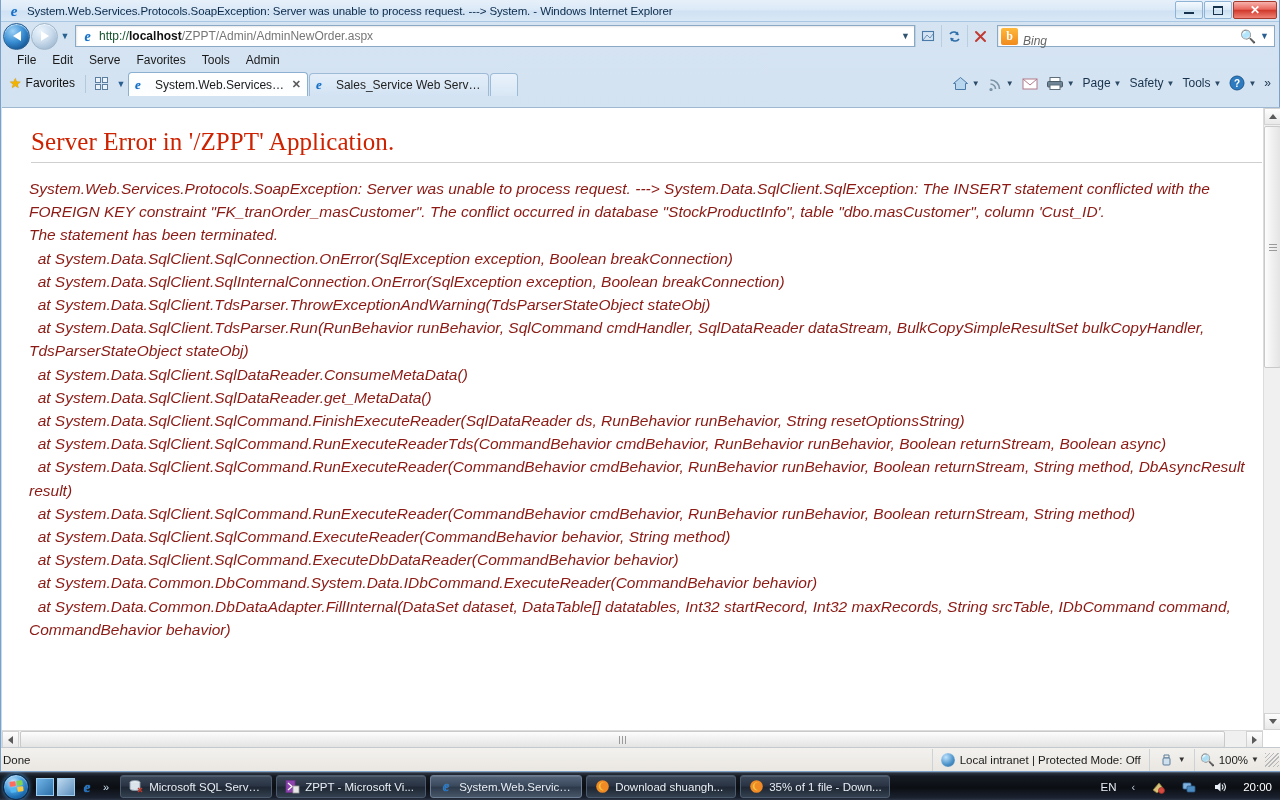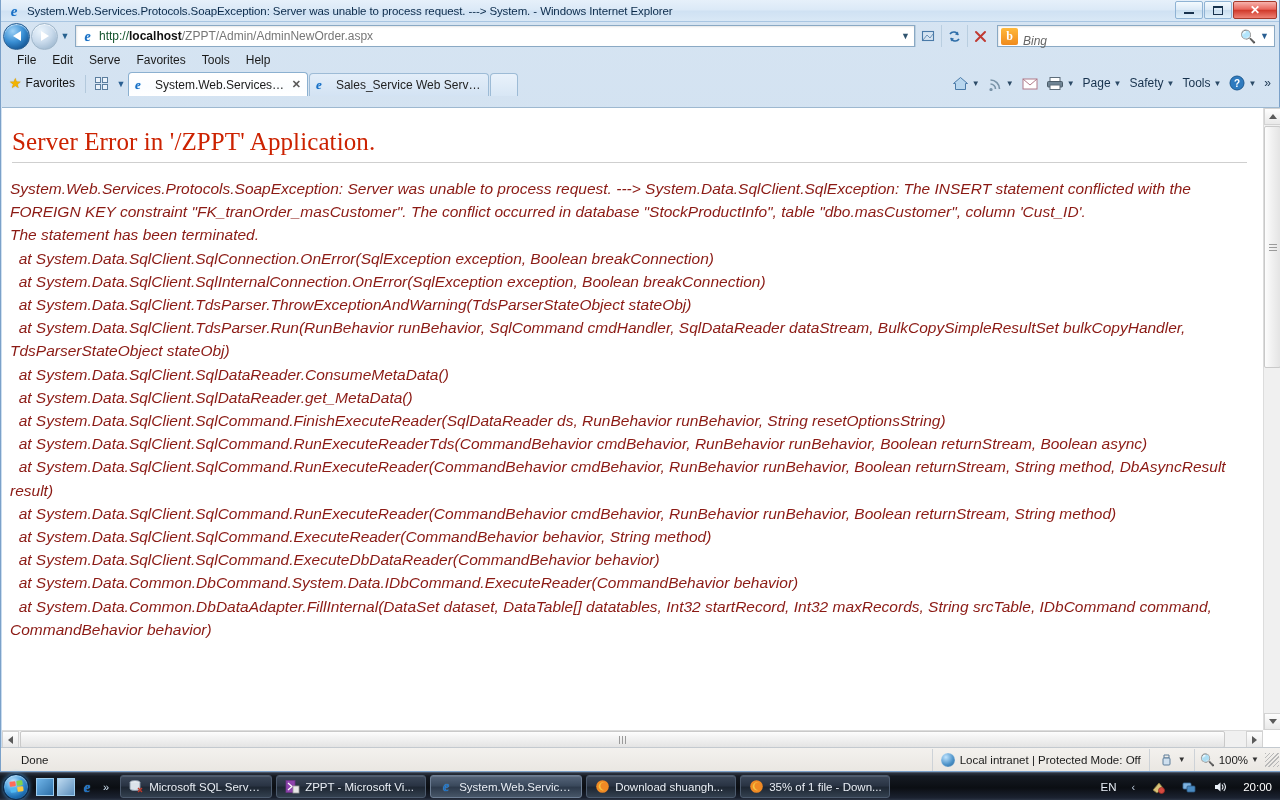--- a/index.html
+++ b/index.html
@@ -191,21 +191,21 @@
     position: absolute; left: 1px; top: 107px;
     width: 1278px; height: 640px;
     background: #fff;
     border-top: 1px solid #9db8d0;
   }
   .page {
     position: absolute; left: 0; top: 0;
     width: 1260px; height: 622px;
     overflow: hidden;
     background: #fff;
-    padding: 12px 10px 0 8px;
+    padding: 12px 10px 0 27px;
   }
   .err-title {
     font-family: "Liberation Serif", serif;
     font-size: 25px; color: #cc2200; font-weight: normal;
     letter-spacing: .1px;
     margin: 8px 0 6px 2px;
   }
   .err-rule {
     border: none; border-top: 1px solid #cfcfcf;
     margin: 4px 2px 14px 2px; width: 1235px;
@@ -260,21 +260,21 @@
 
   
   .statusbar {
     position: absolute; left: 0; bottom: 0;
     width: 1280px; height: 24px;
     background: linear-gradient(to bottom,#f3f1ee 0%, #eae7e2 100%);
     border-top: 1px solid #c3c9cf;
     display: flex; align-items: center;
     font-size: 11.5px; color: #1a1a1a;
   }
-  .st-done { padding-left: 20px; flex: 0 0 auto; }
+  .st-done { padding-left: 2px; flex: 0 0 auto; }
   .st-spacer { flex: 1 1 auto; }
   .st-zone { display:flex; align-items:center; gap:5px; padding: 0 8px; border-left: 1px solid #cdd2d7; height: 22px;}
   .globe {
     width: 14px; height: 14px; border-radius: 50%;
     background: radial-gradient(circle at 35% 30%, #bfe4ff 0%, #4d93c9 55%, #1f5f94 100%);
     box-shadow: inset 0 0 1px #fff;
   }
   .st-prot { display:flex;align-items:center;gap:4px;padding:0 8px;border-left:1px solid #cdd2d7;height:22px;}
   .st-zoom { display:flex;align-items:center;gap:3px;padding:0 6px;border-left:1px solid #cdd2d7;height:22px;}
   .mag2 { color:#2a6fb0; font-size:12px;}
@@ -403,21 +403,21 @@
       <div class="search-caret">▼</div>
     </div>
   </div>
 
   <div class="menubar">
     <div class="menu-item">File</div>
     <div class="menu-item">Edit</div>
     <div class="menu-item">Serve</div>
     <div class="menu-item">Favorites</div>
     <div class="menu-item">Tools</div>
-    <div class="menu-item">Help</div>
+    <div class="menu-item">Admin</div>
   </div>
 
   <div class="tabrow">
     <div class="fav-btn">
       <span class="star">★</span>
       <span class="fav-label">Favorites</span>
     </div>
     <div class="tabs-sep"></div>
     <div class="quicktabs">
       <span class="qt-grid">

